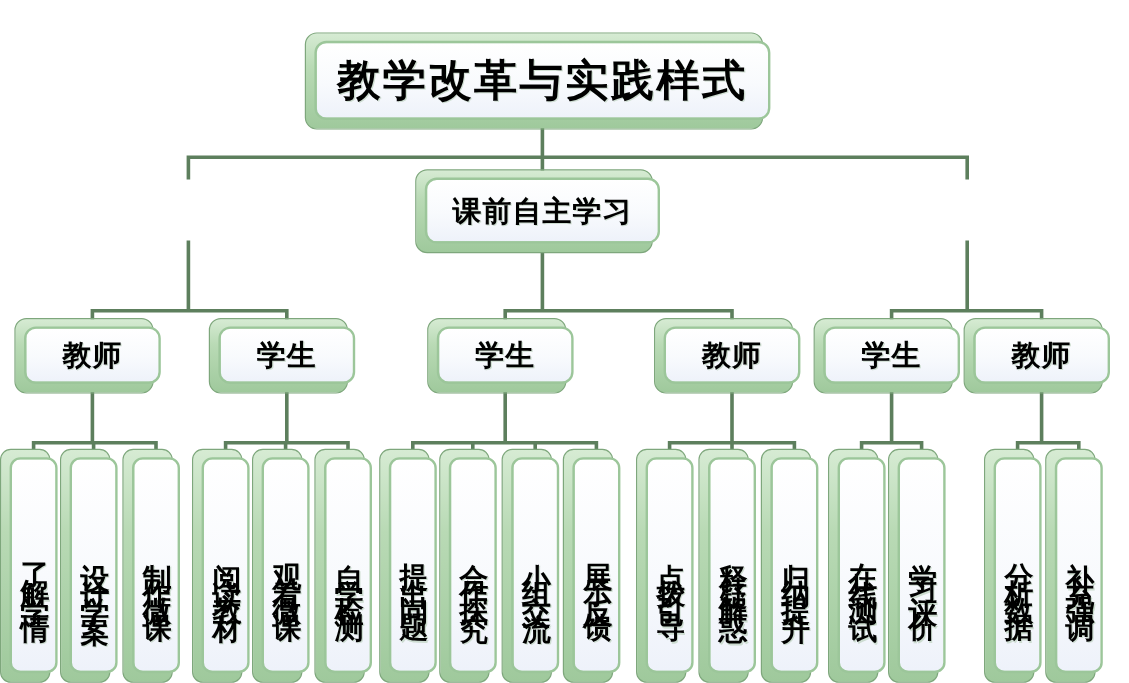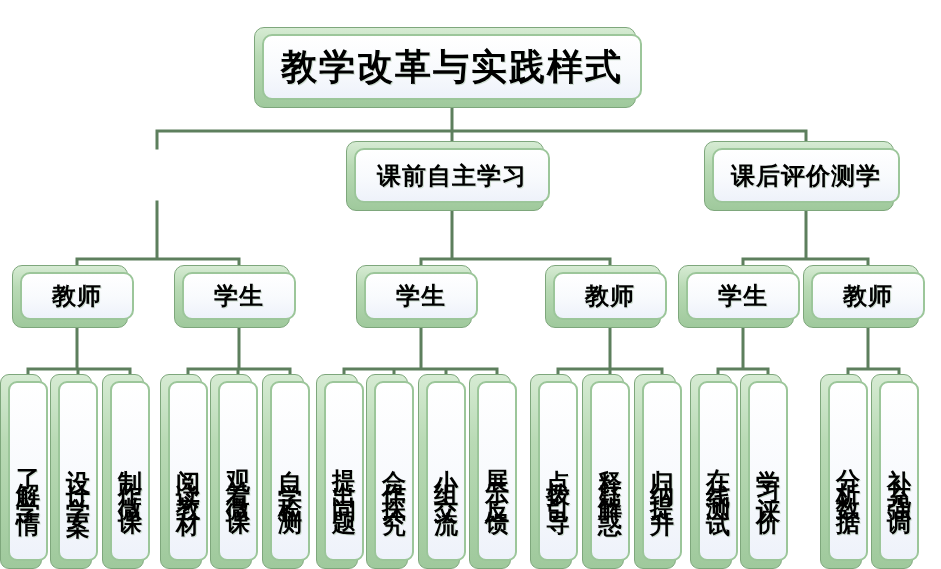--- a/index.html
+++ b/index.html
@@ -54,26 +54,20 @@
         <b class="txt">教学改革与实践样式</b>
       </span>
   </div>
 
   <div class="node lvl2" style="left:354px;top:136px;width:196px;height:55px">
     <span class="slab"></span>
     <span class="face">
         <b class="txt">课前自主学习</b>
       </span>
   </div>
-  <div class="node lvl2" style="left:712px;top:136px;width:188px;height:55px">
-    <span class="slab"></span>
-    <span class="face">
-        <b class="txt">课后评价测学</b>
-      </span>
-  </div>
 
   <div class="node lvl3" style="left:20px;top:260px;width:114px;height:48px">
     <span class="slab"></span>
     <span class="face">
         <b class="txt">教师</b>
       </span>
   </div>
   <div class="node lvl3" style="left:182px;top:260px;width:114px;height:48px">
     <span class="slab"></span>
     <span class="face">

